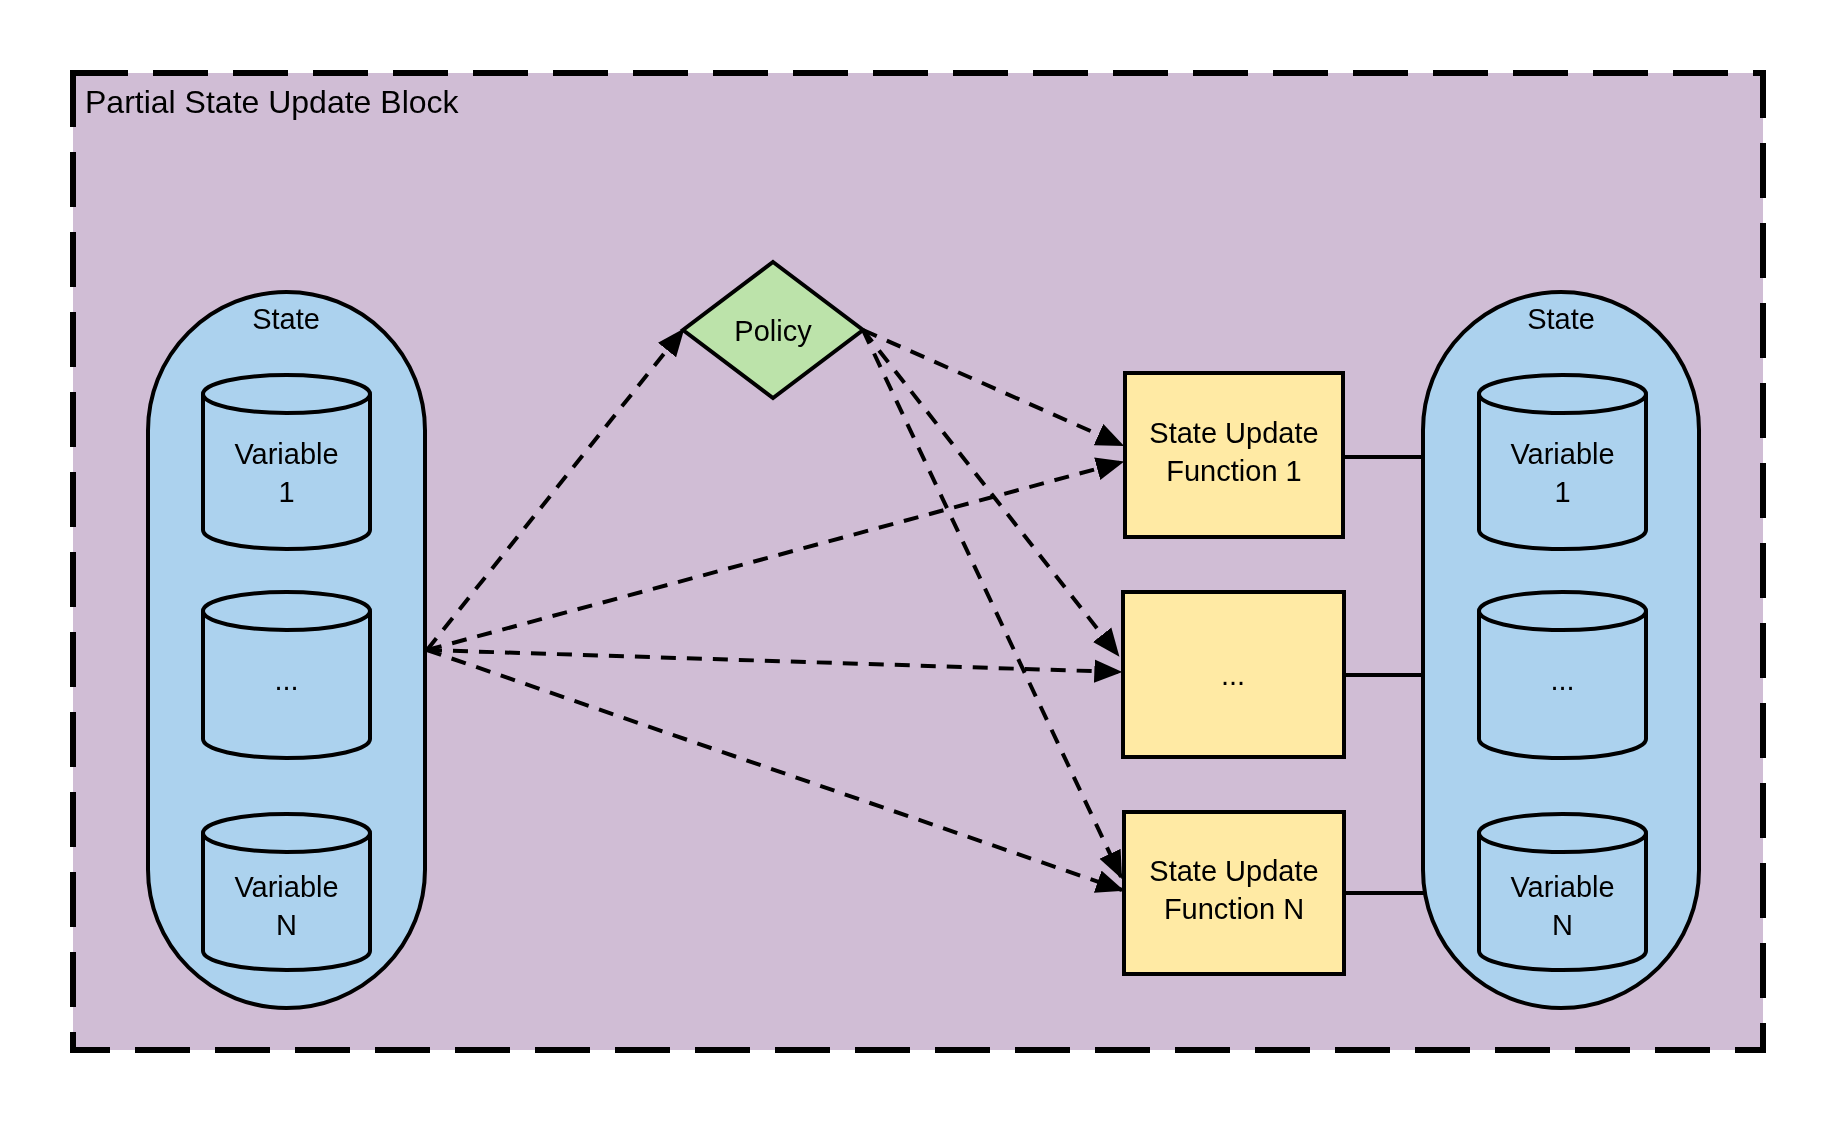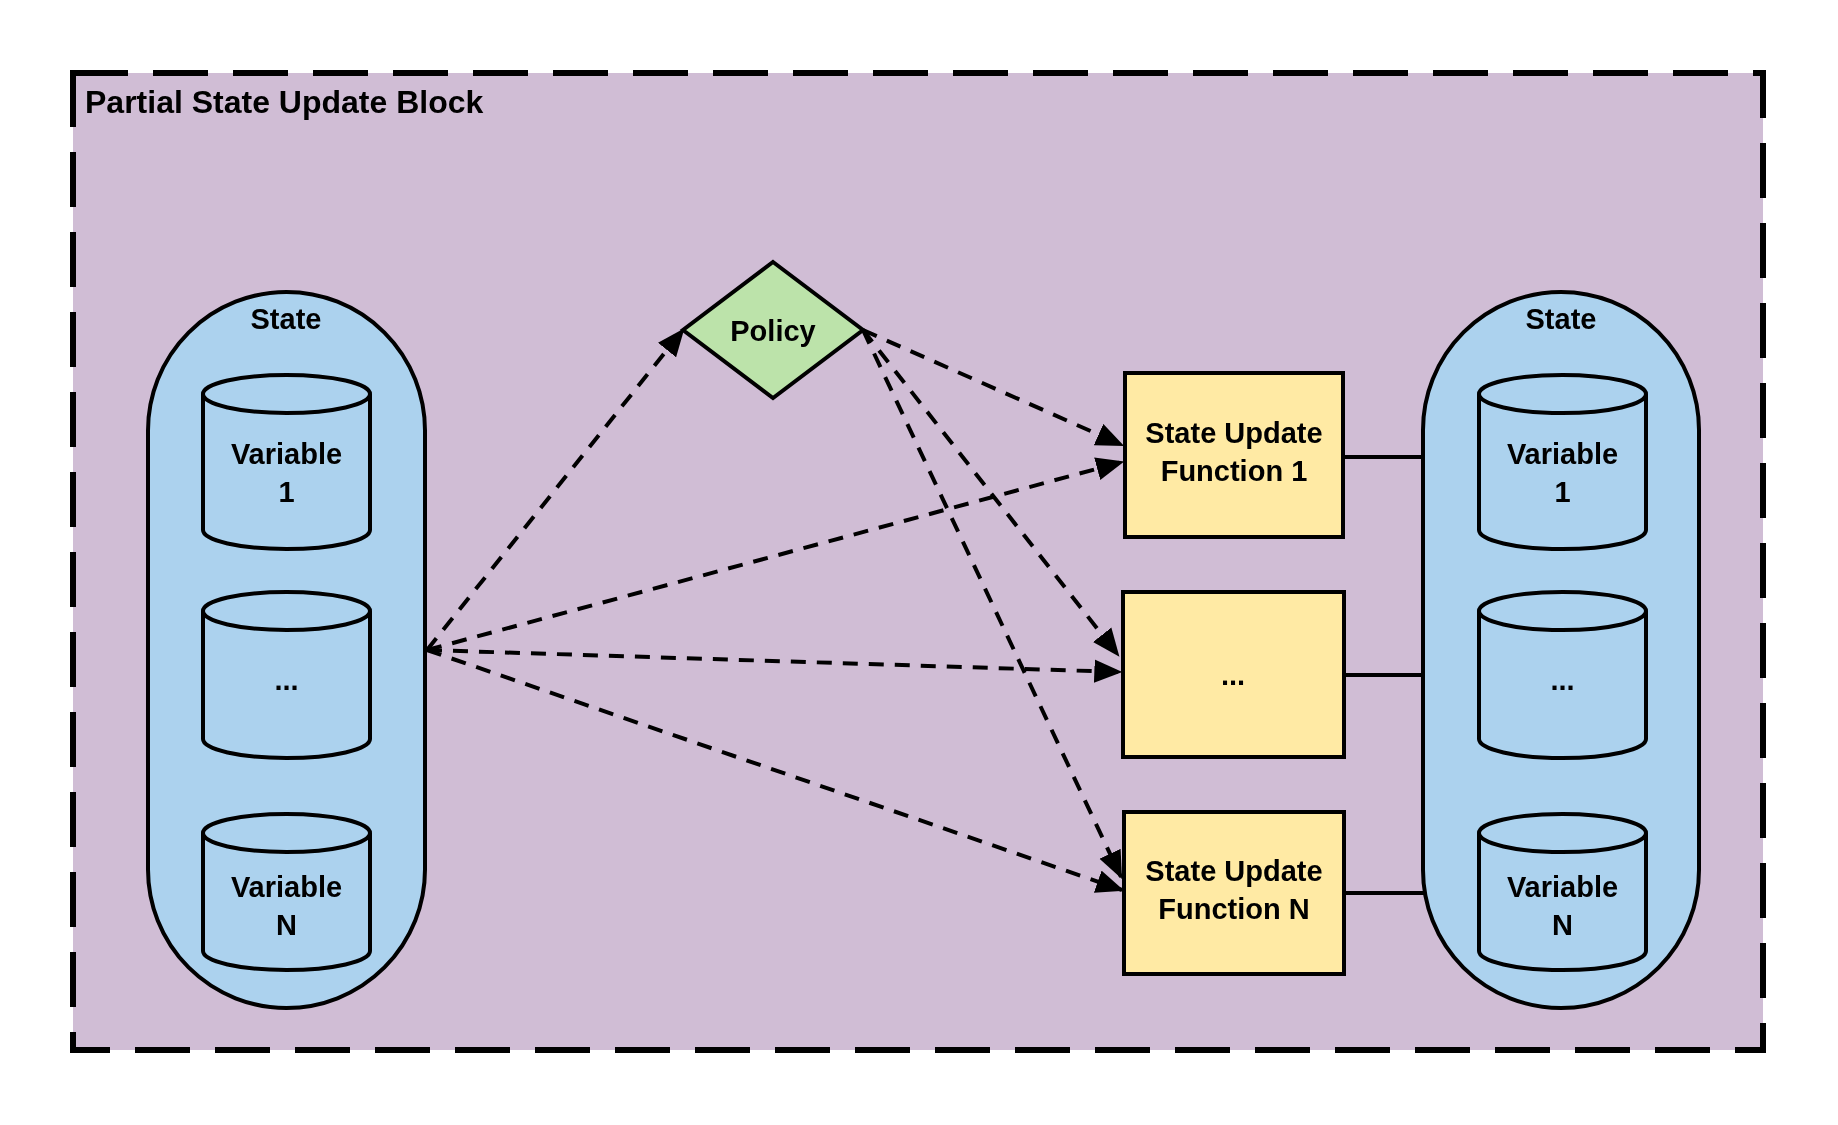--- a/index.html
+++ b/index.html
@@ -7,21 +7,20 @@
     padding: 0;
     background: #ffffff;
     font-family: "Liberation Sans", sans-serif;
   }
   .canvas {
     position: relative;
     width: 1838px;
     height: 1125px;
     background: #ffffff;
     overflow: hidden;
-    font-weight: bold;
   }
   svg { display: block; }
 
   .boundary {
     fill: #d0bdd5;
     stroke: #000000;
     stroke-width: 6;
     stroke-dasharray: 55 25;
   }
   .state-pill  { fill: #acd2ee; stroke: #000000; stroke-width: 4; }

